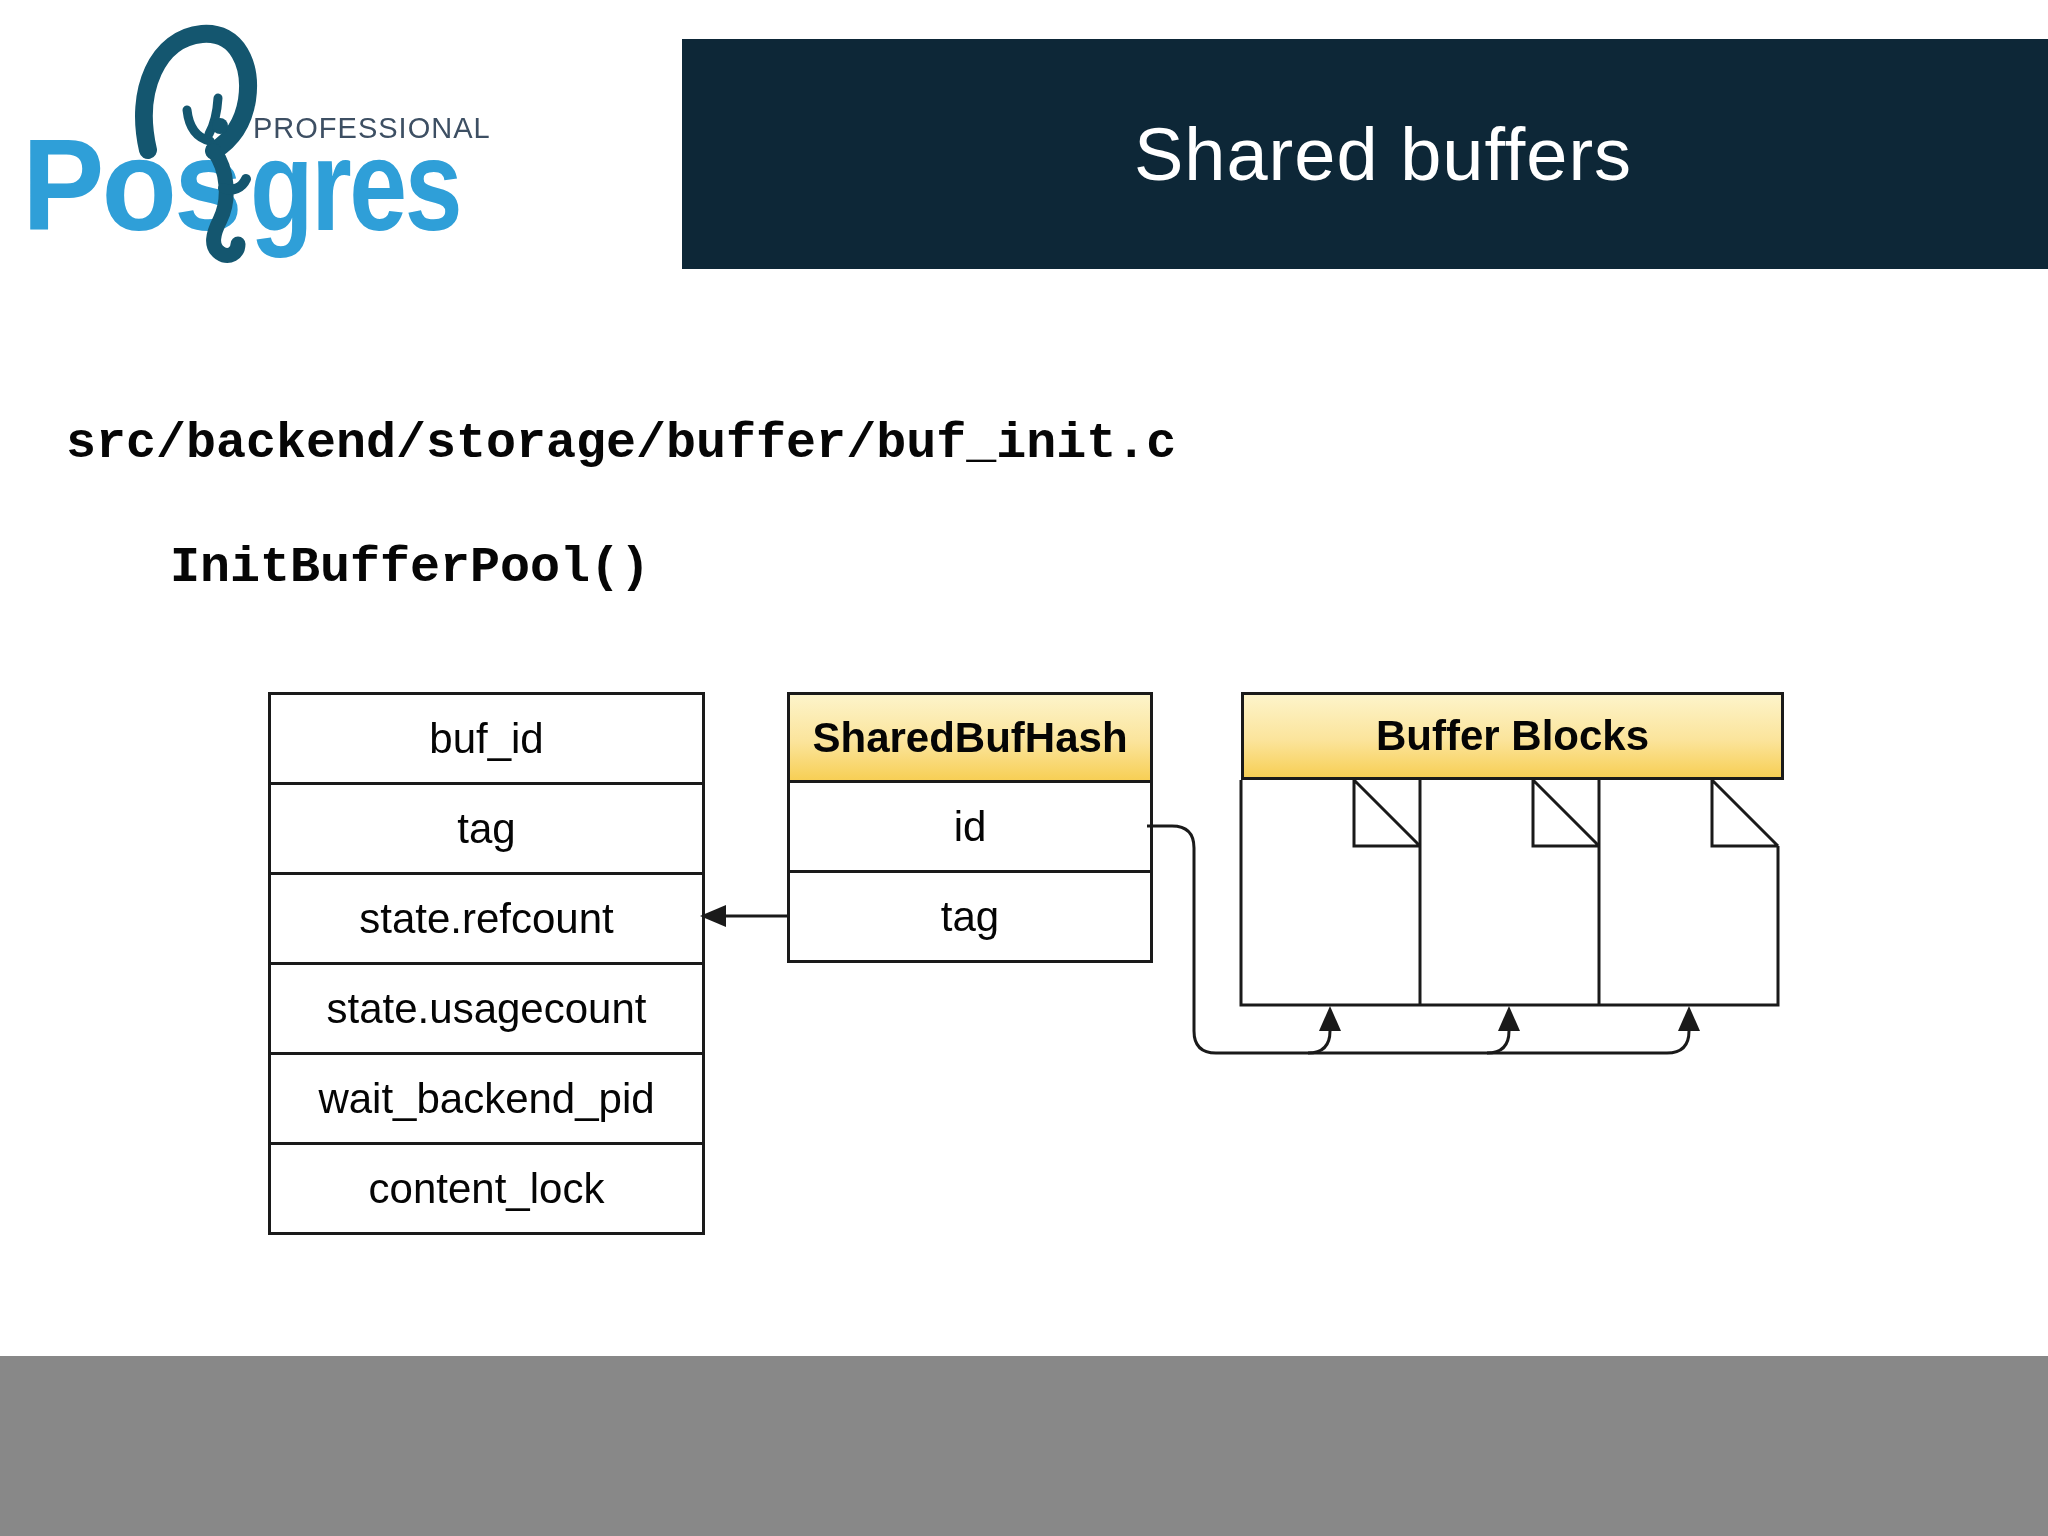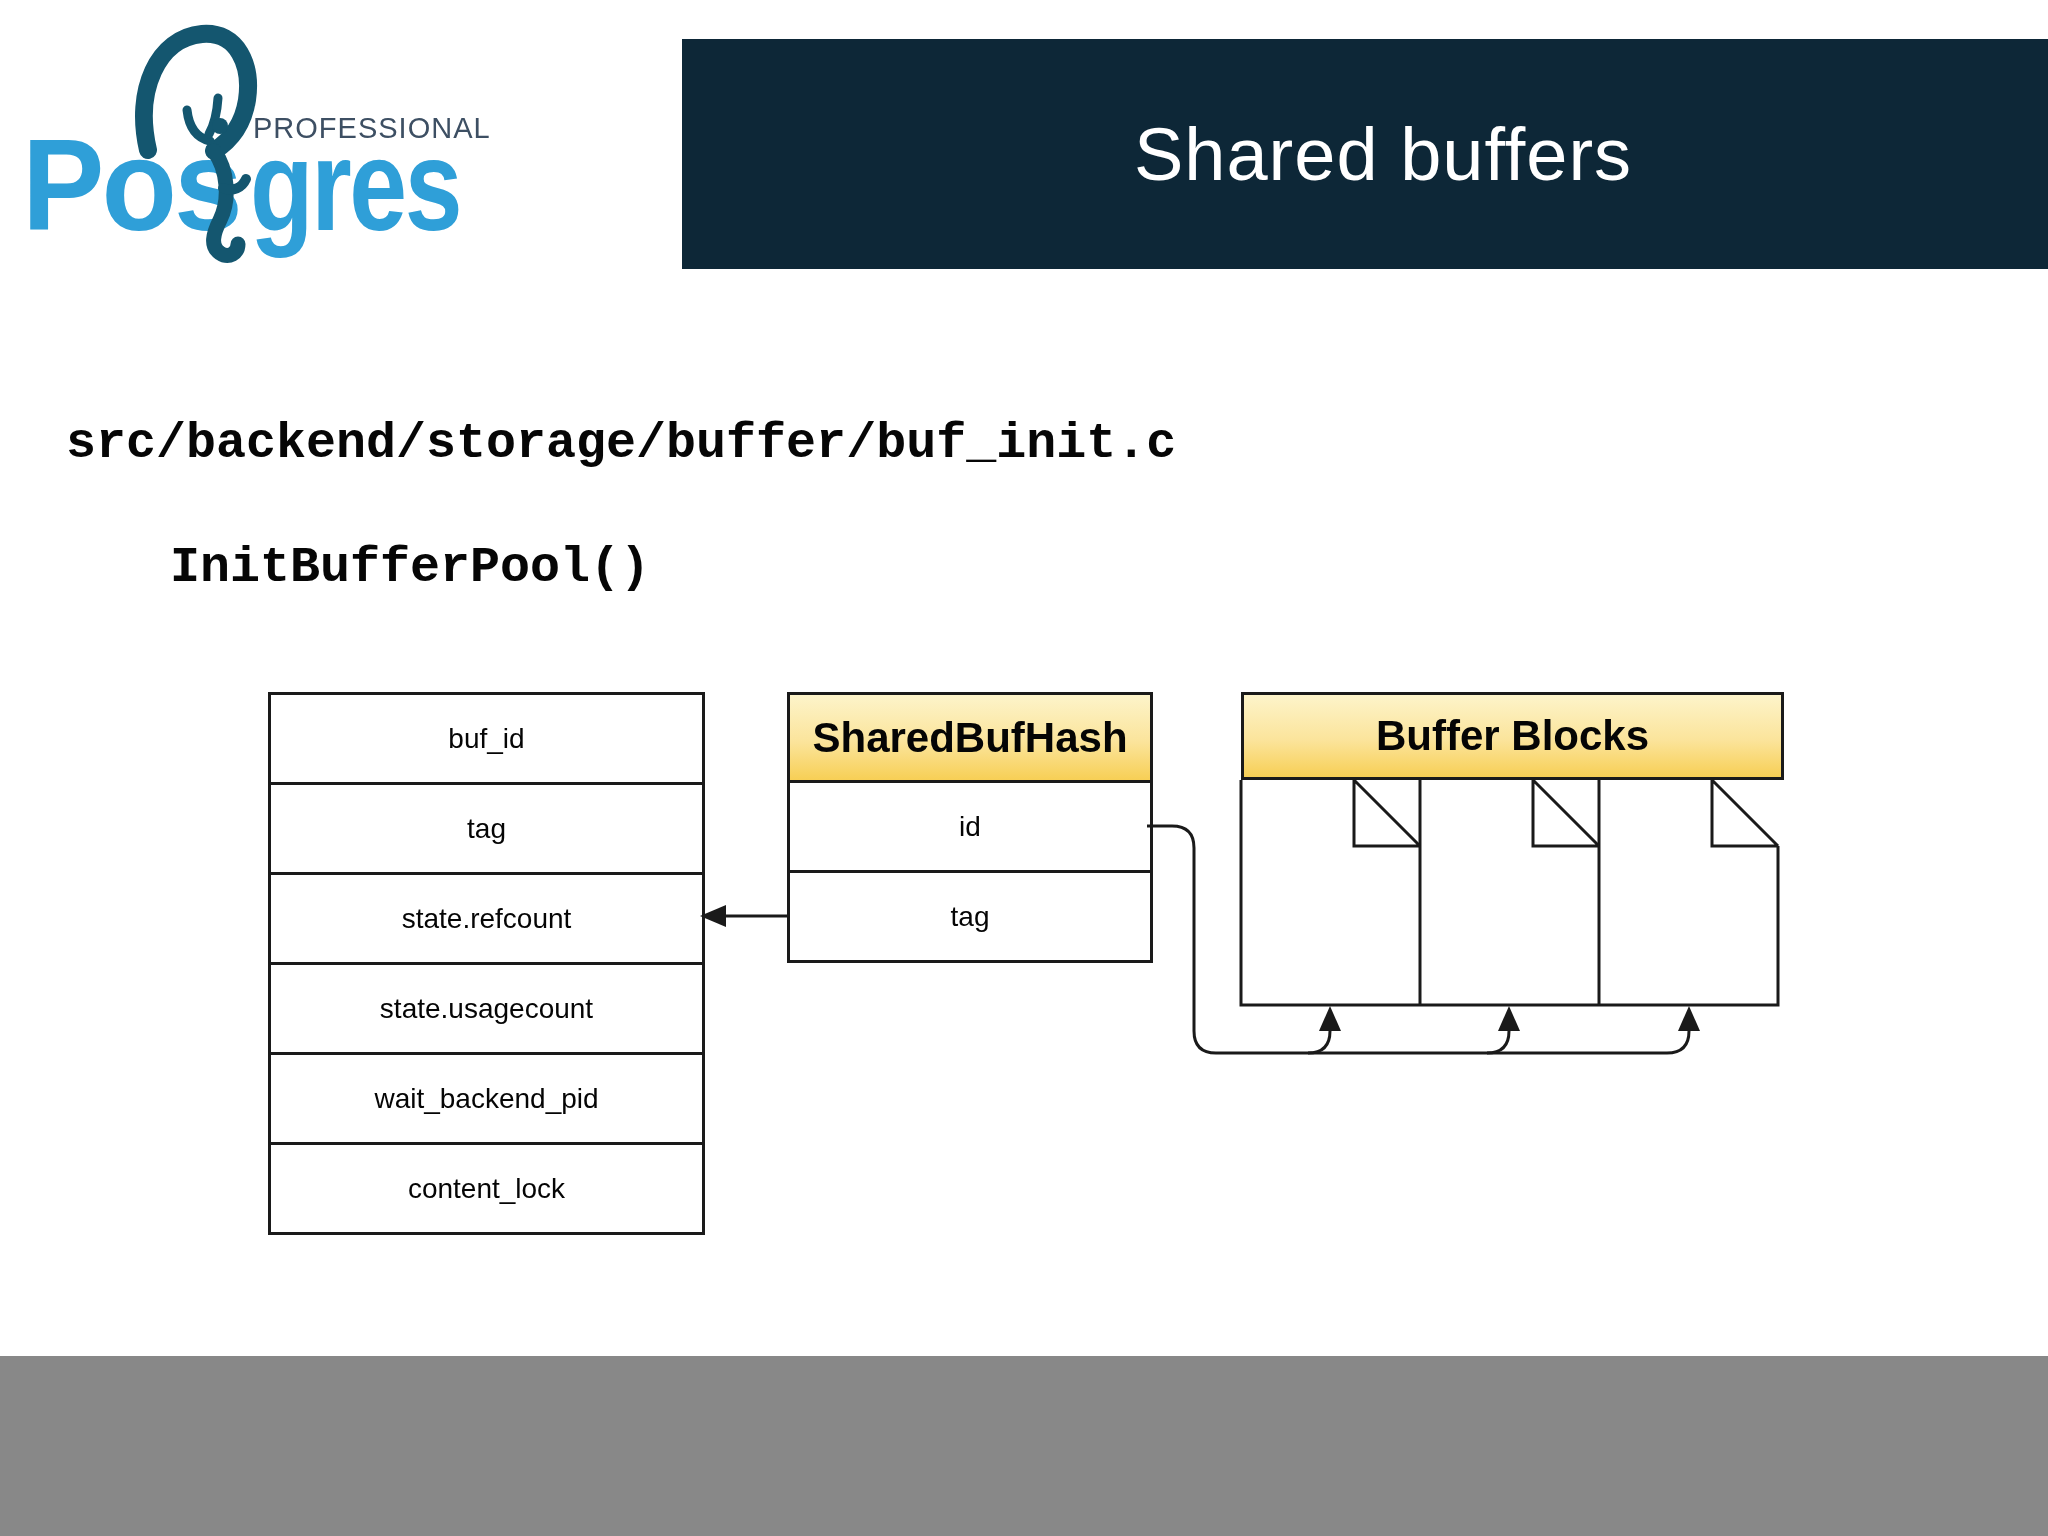--- a/index.html
+++ b/index.html
@@ -35,21 +35,21 @@
   .tbl-h{
     height:85px;border-bottom:3px solid var(--line);
     background:linear-gradient(180deg,var(--gold-top) 0%,#fbe49b 55%,var(--gold-bottom) 100%);
     display:flex;align-items:center;justify-content:center;
     font-weight:bold;font-size:42px;color:#050505;
   }
   .tbl-h.no-rule{border-bottom:none;height:82px;}
   .tbl-r{
     height:87px;border-bottom:3px solid var(--line);
     display:flex;align-items:center;justify-content:center;
-    font-size:28px;color:#050505;
+    font-size:42px;color:#050505;
   }
   .tbl-r:last-child{border-bottom:none;}
   #tbl-buffer-descriptors{left:268px;top:692px;width:431px;}
   #tbl-shared-buf-hash{left:787px;top:692px;width:360px;}
   #tbl-buffer-blocks-header{left:1241px;top:692px;width:537px;}
   
   #overlay{position:absolute;left:0;top:0;pointer-events:none;}
   #overlay path{fill:none;stroke:var(--line);stroke-width:3px;}
   #overlay polygon{fill:var(--line);stroke:none;}
   

